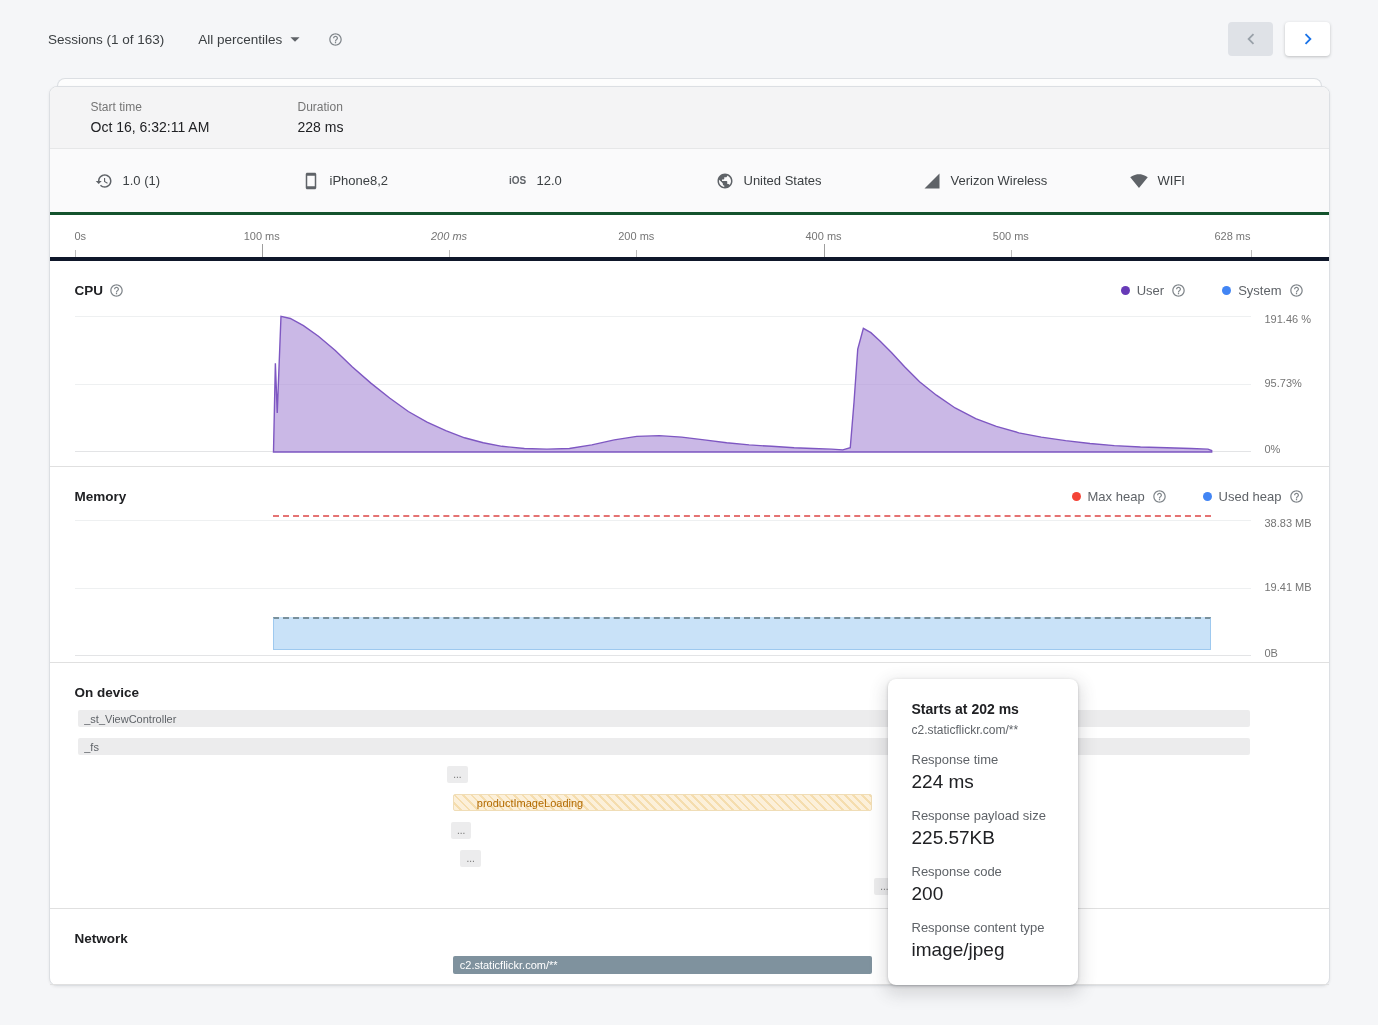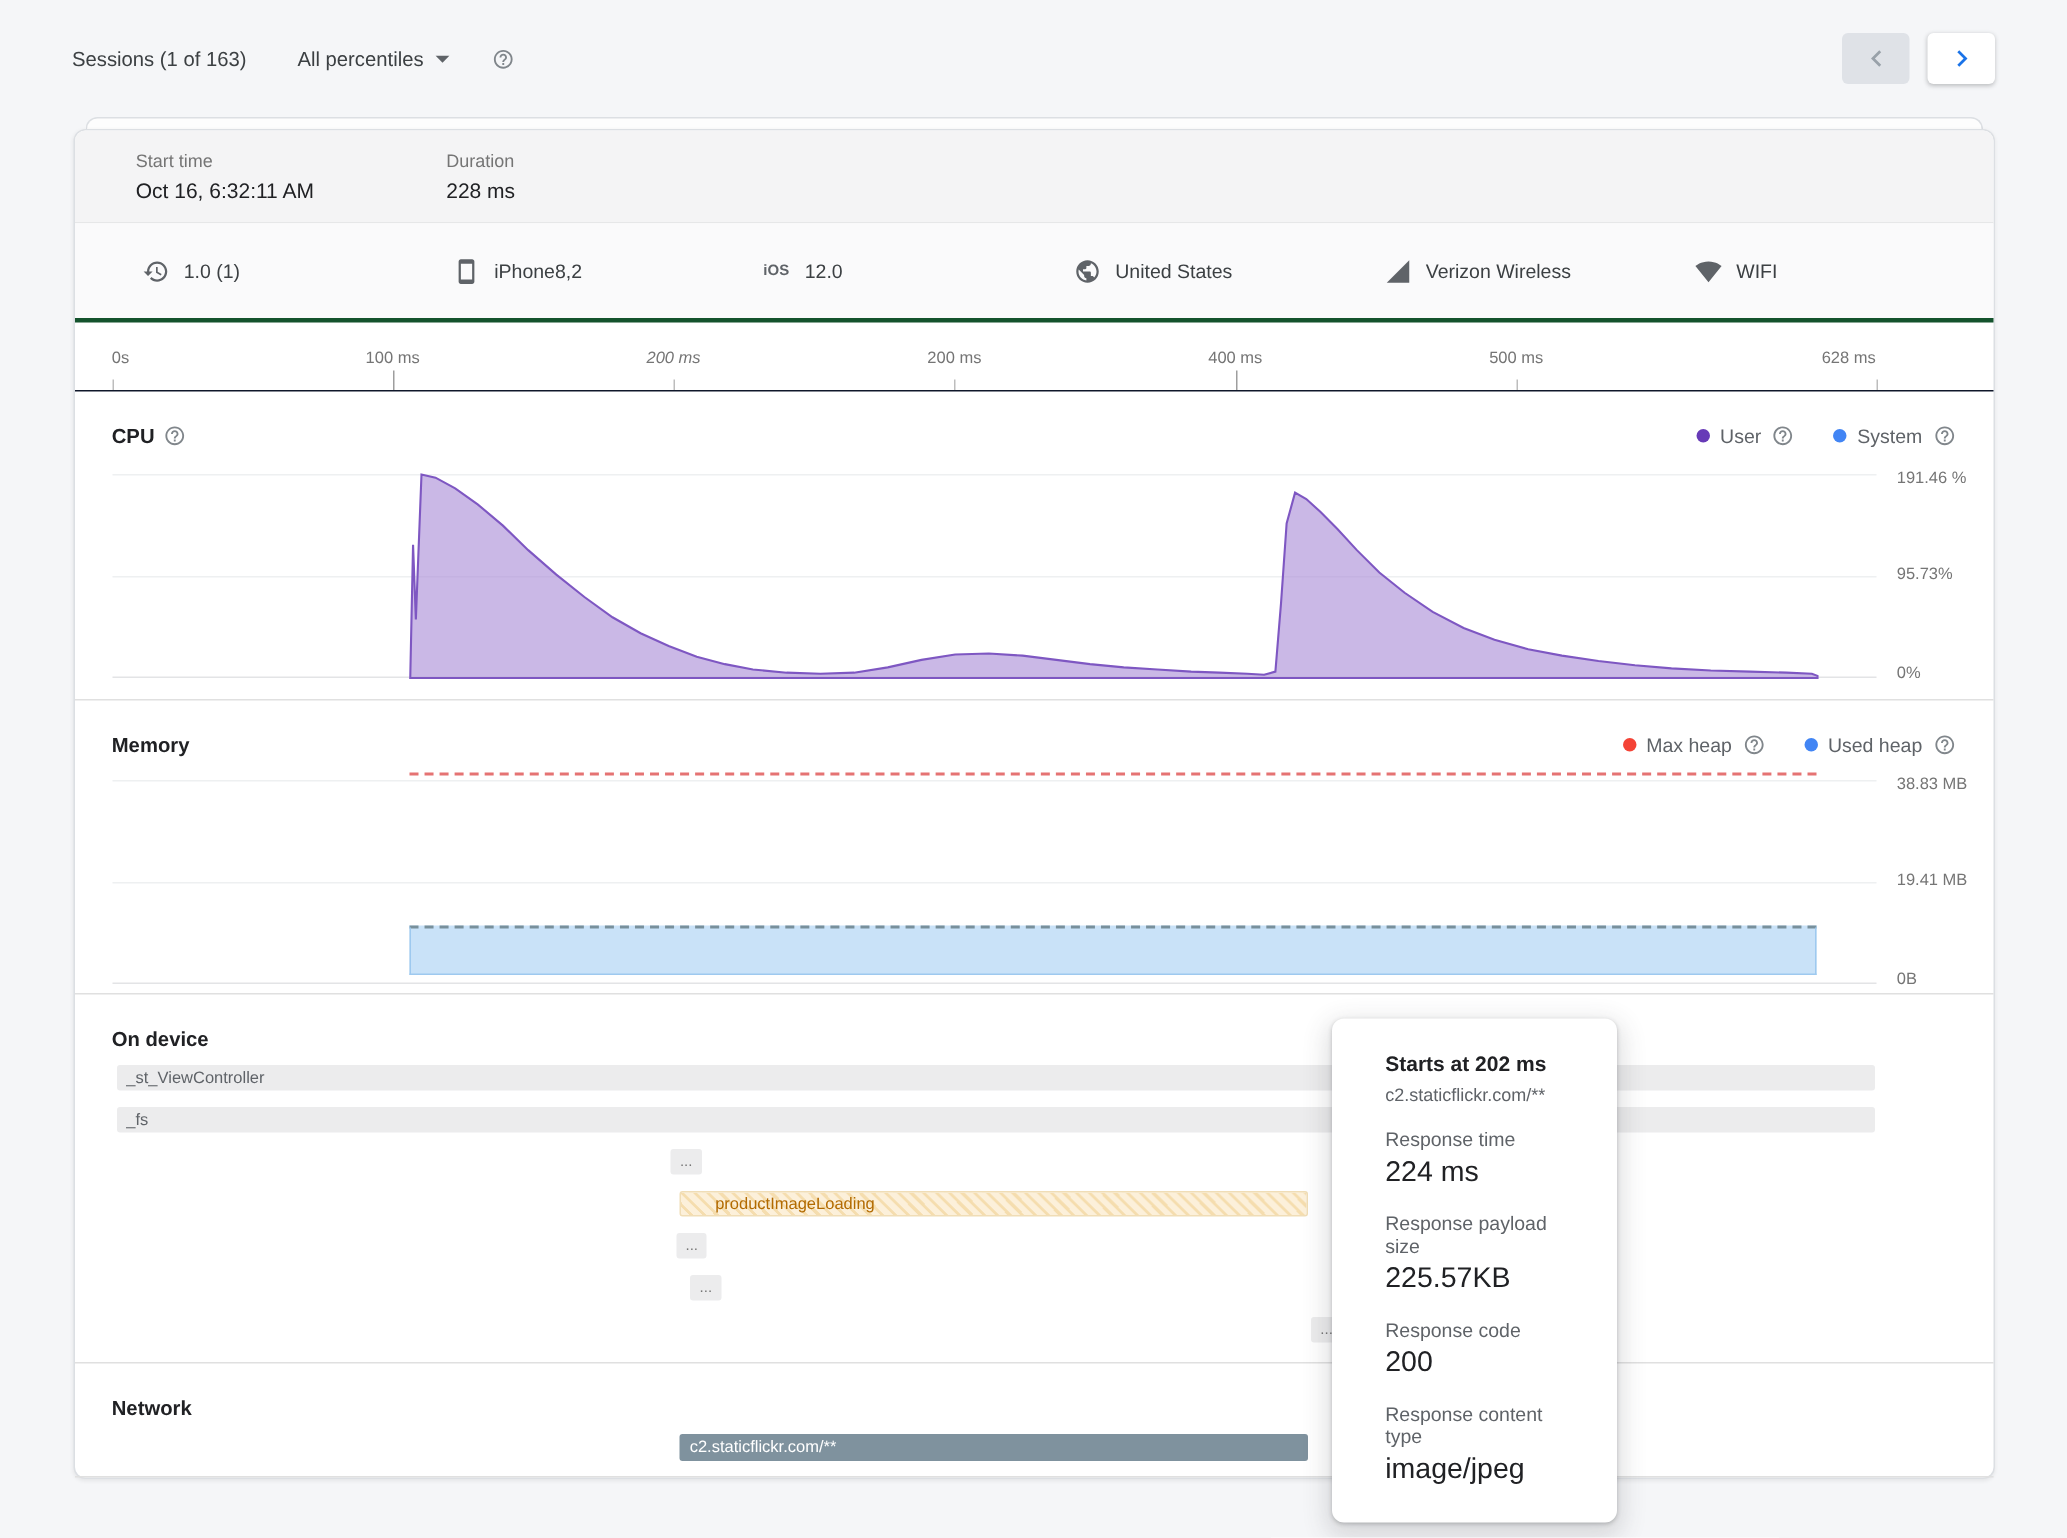--- a/index.html
+++ b/index.html
@@ -37,34 +37,34 @@
   .label-sm { font-size: 12px; color: #757575; margin-bottom: 5px; }
   .value-md { font-size: 14px; color: #202124; }
 
   .device-row { display: flex; align-items: center; height: 66px; background: #fafafb; border-bottom: 3px solid #14532d; padding-left: 45px; }
   .device-item { display: flex; align-items: center; gap: 10px; width: 207px; font-size: 13px; color: #3c4043; }
   .device-item:last-child { width: auto; }
   .dev-icon svg { width: 18px; height: 18px; fill: #5f6368; display: block; }
   .ios-text { font-size: 10px; font-weight: 700; color: #5f6368; width: 18px; text-align: center; }
 
   
-  .ruler { position: relative; height: 46px; border-bottom: 1px solid #0f172a; }
+  .ruler { position: relative; height: 46px; border-bottom: 4px solid #0f172a; }
   .ruler-plot { position: absolute; left: 25px; width: 1176px; top: 0; bottom: 0; }
   .tick-label { position: absolute; bottom: 15px; transform: translateX(-50%); font-size: 11px; color: #757575; white-space: nowrap; }
   .tick-label.first { transform: none; }
   .tick-label.last { transform: translateX(-100%); }
   .tick-mark { position: absolute; bottom: 0; width: 1px; height: 7px; background: #bdbdbd; }
   .tick-mark.major { height: 13px; background: #9e9e9e; }
 
   
   .section { position: relative; border-bottom: 1px solid #e0e0e0; }
   .section:last-child { border-bottom: none; }
   .section-head { display: flex; align-items: center; padding: 20px 25px 0 25px; height: 39px; }
   .section-title { font-size: 13.5px; font-weight: 700; color: #202124; margin-right: 6px; }
-  .legend { margin-left: auto; display: flex; gap: 26px; align-items: center; }
+  .legend { margin-left: auto; display: flex; gap: 36px; align-items: center; }
   .legend-item { display: flex; align-items: center; gap: 7px; font-size: 13px; color: #5f6368; }
   .dot { width: 9px; height: 9px; border-radius: 50%; display: inline-block; }
 
   .plot { position: relative; margin-left: 25px; width: 1176px; height: 136px; }
   .cpu-plot { margin-top: 16px; margin-bottom: 14px; }
   .mem-plot { margin-top: 14px; margin-bottom: 6px; }
   .gridline { position: absolute; left: 0; right: 0; height: 1px; background: #eef0f1; }
   .gl-t { top: 0; } .gl-m { top: 50%; } .gl-b { bottom: 0; background: #e3e4e6; }
   .axis-label { position: absolute; left: calc(100% + 14px); width: 48px; font-size: 11px; color: #757575; line-height: 1.4; }
   .axis-label.t { top: -4px; } .axis-label.m { top: 50%; transform: translateY(-50%); } .axis-label.b { bottom: -5px; }
@@ -87,21 +87,21 @@
     border: 1px solid #f0ddb6; color: #b26a00; font-size: 11px; padding: 0 23px;
   }
   .gantt-bar.network { background: #7f929e; color: #ffffff; font-size: 11px; padding: 0 7px; }
   .net-gantt { margin-bottom: 10px; }
   .net-gantt .gantt-row { height: 18px; }
   .net-gantt .gantt-bar { height: 18px; }
 
   
   .tooltip {
     position: absolute; left: 838px; top: 592px; width: 190px; z-index: 5;
-    background: #fff; border-radius: 8px; padding: 22px 24px 24px 36px;
+    background: #fff; border-radius: 8px; padding: 22px 24px 24px 24px;
     box-shadow: 0 1px 3px rgba(60,64,67,.3), 0 6px 16px 4px rgba(60,64,67,.16);
   }
   .tooltip-title { font-size: 14px; font-weight: 700; color: #202124; }
   .tooltip-sub { font-size: 12px; color: #5f6368; margin-top: 6px; }
   .stat { margin-top: 15px; }
   .stat-label { font-size: 13px; color: #5f6368; }
   .stat-value { font-size: 19px; color: #202124; margin-top: 4px; }
 </style>
 </head>
 <body>

